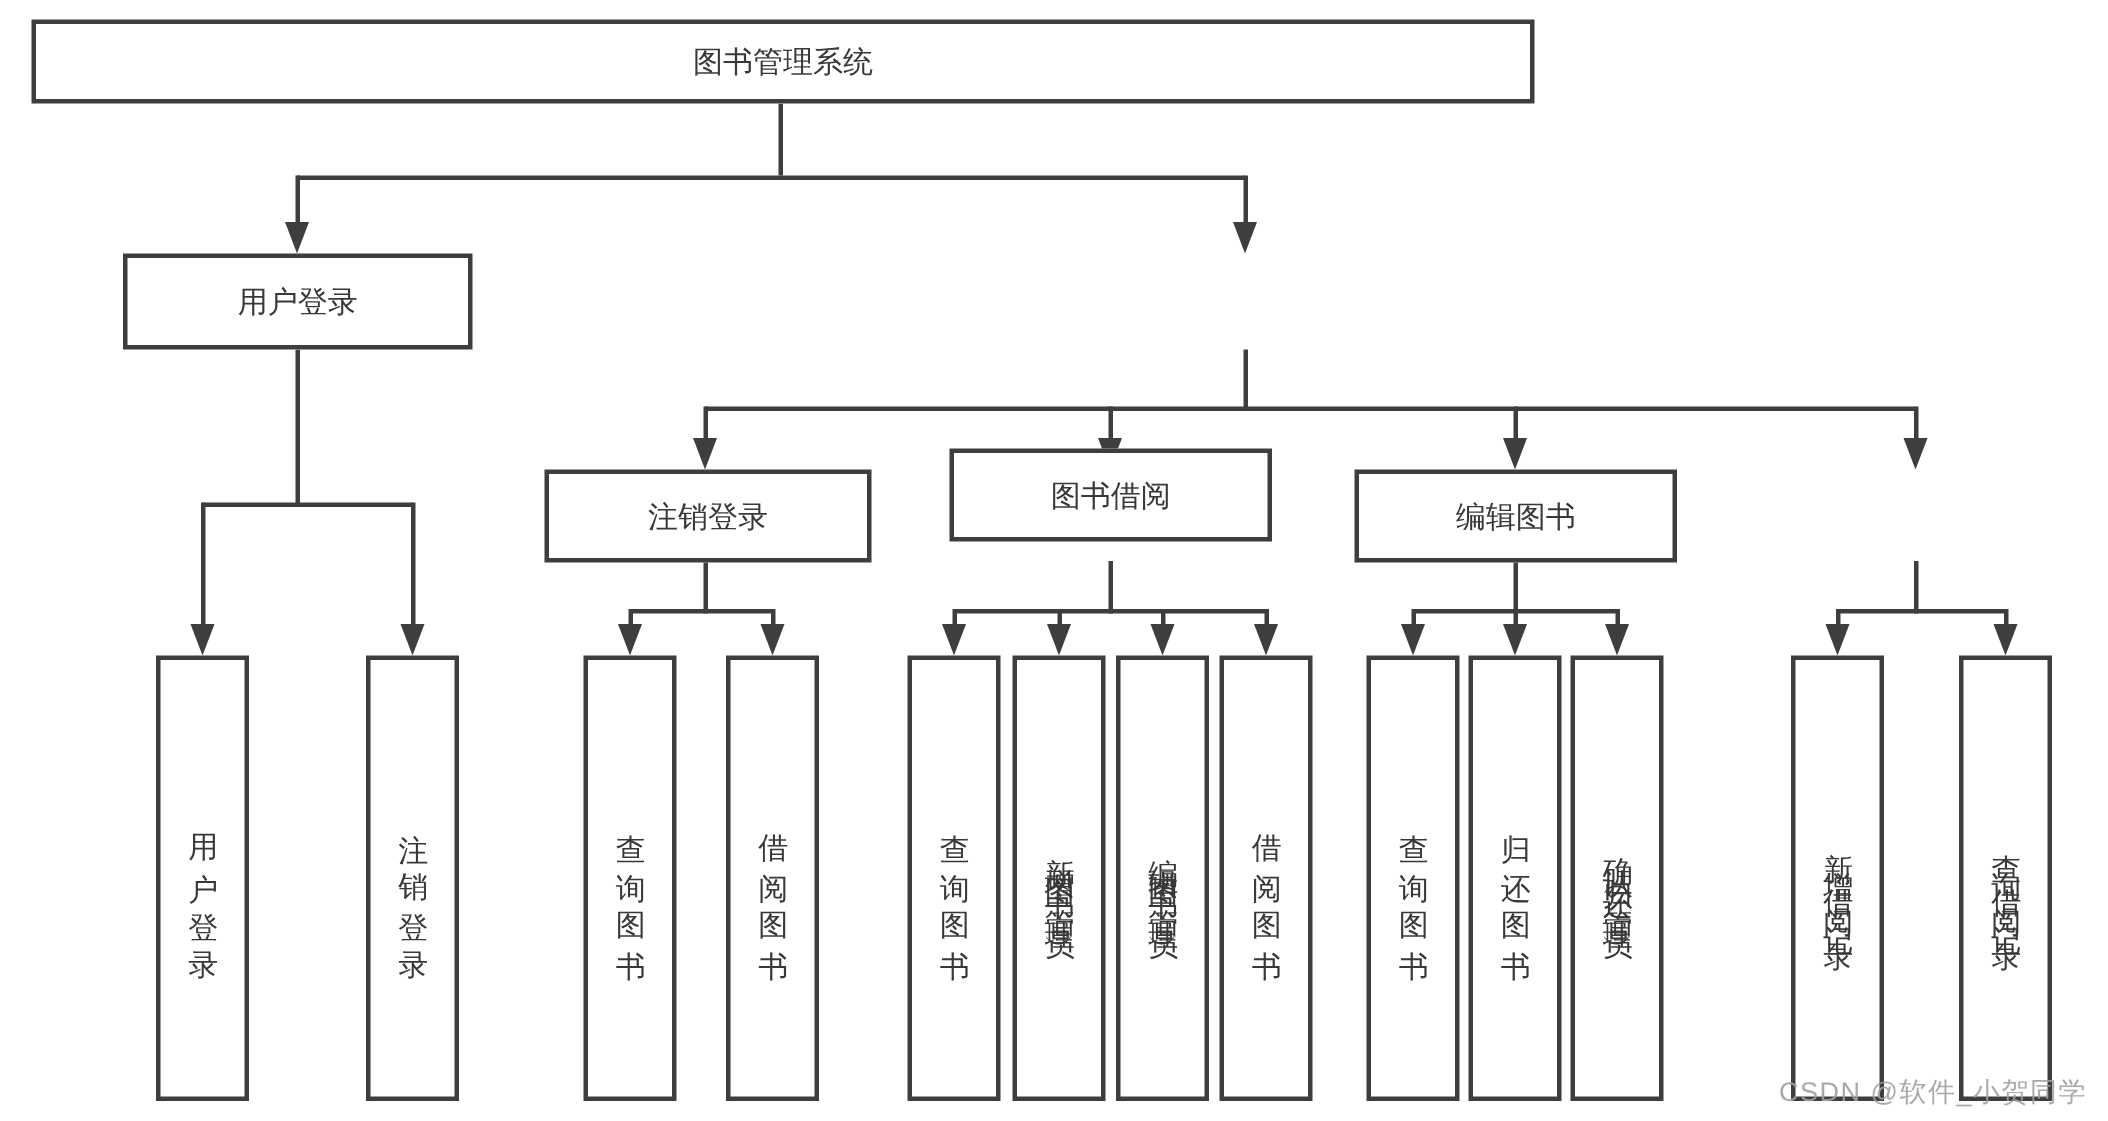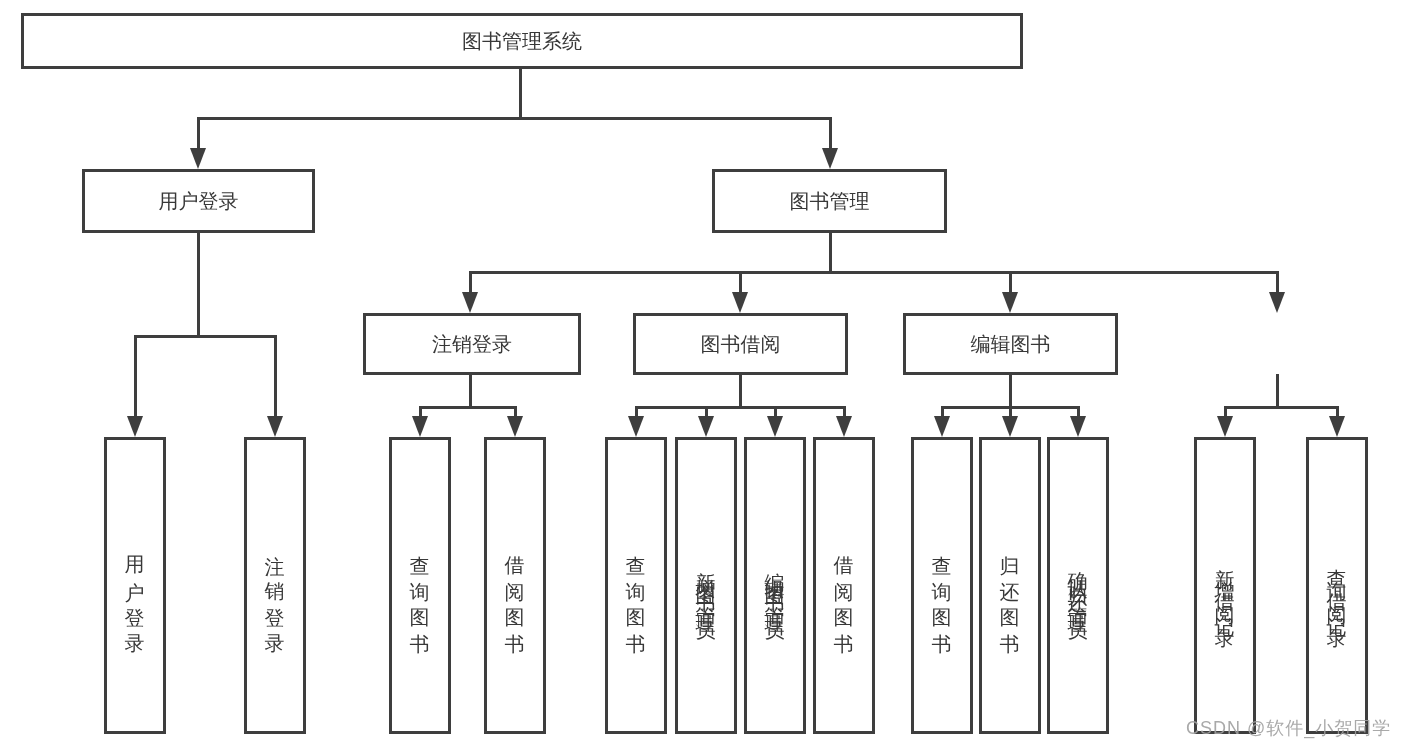--- a/index.html
+++ b/index.html
@@ -59,28 +59,25 @@
 
 <div id="canvas">
 
   <div class="box" style="left:21px;top:13px;width:1002px;height:56px">
     <span class="lbl">图书管理系统</span>
   </div>
 
   <div class="box" style="left:82px;top:169px;width:233px;height:64px">
     <span class="lbl">用户登录</span>
   </div>
-  <div class="box" style="left:712px;top:169px;width:235px;height:64px">
-    <span class="lbl">图书管理</span>
-  </div>
 
   <div class="box" style="left:363px;top:313px;width:218px;height:62px">
     <span class="lbl">注销登录</span>
   </div>
-  <div class="box" style="left:633px;top:313px;width:215px;height:62px">
+  <div class="box" style="left:633px;top:299px;width:215px;height:62px">
     <span class="lbl">图书借阅</span>
   </div>
   <div class="box" style="left:903px;top:313px;width:215px;height:62px">
     <span class="lbl">编辑图书</span>
   </div>
 
   <div class="box v" style="left:104px;top:437px;width:62px;height:297px">
     <span class="lbl sp-wide">用户登录</span>
   </div>
   <div class="box v" style="left:244px;top:437px;width:62px;height:297px">

